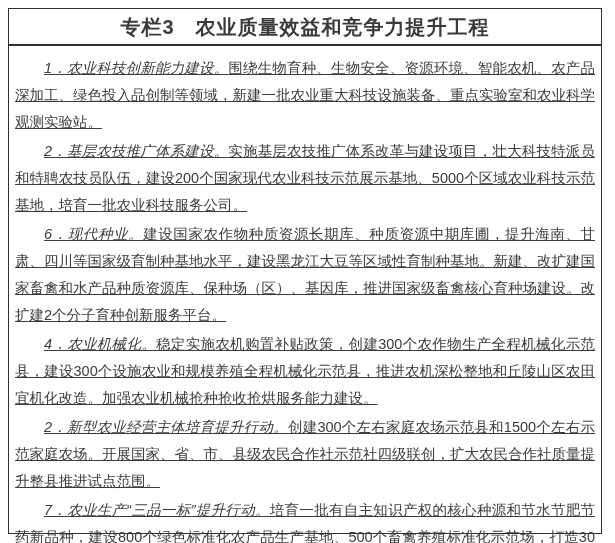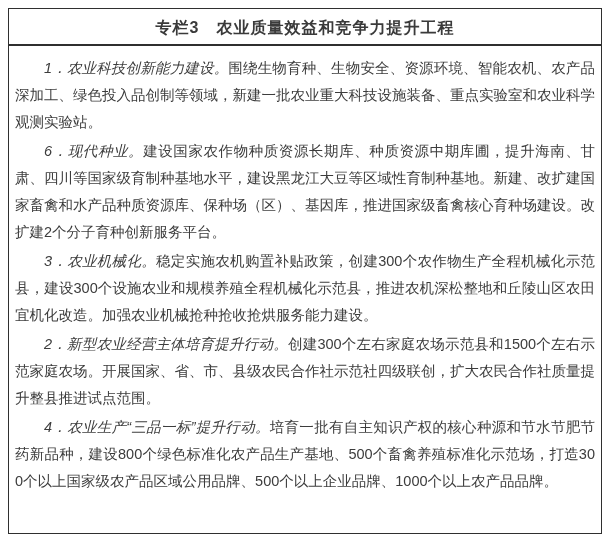--- a/index.html
+++ b/index.html
@@ -22,54 +22,56 @@
     width: 594px;
     height: 526px;
     border: 1px solid #2f2f2f;
     box-sizing: border-box;
     background: #ffffff;
   }
   .panel-title {
     height: 37px;
     line-height: 37px;
     text-align: center;
-    font-size: 16px;
+    font-size: 20px;
     font-weight: bold;
     color: #3a3a3a;
     border-bottom: 2px solid #2f2f2f;
     letter-spacing: 1px;
     box-sizing: border-box;
     overflow: hidden;
     white-space: pre;
   }
   .panel-body {
     padding: 9px 6px 0 6px;
     box-sizing: border-box;
   }
   .panel-body p {
     margin: 0 0 2px 0;
     font-size: 14.5px;
     line-height: 27px;
     color: #3c3c3c;
     text-align: justify;
     text-indent: 2em;
     word-break: break-all;
+    text-decoration: underline;
   }
   .lead {
     font-style: italic;
     color: #3c3c3c;
   }
 </style>
 </head>
 <body>
 
 <div class="page">
   <div class="panel">
     <div class="panel-title">专栏3　农业质量效益和竞争力提升工程</div>
     <div class="panel-body">
       <p><span class="lead">1．农业科技创新能力建设。</span><span>围绕生物育种、生物安全、资源环境、智能农机、农产品深加工、绿色投入品创制等领域，新建一批农业重大科技设施装备、重点实验室和农业科学观测实验站。</span></p>
+      <p><span class="lead">2．基层农技推广体系建设。</span><span>实施基层农技推广体系改革与建设项目，壮大科技特派员和特聘农技员队伍，建设200个国家现代农业科技示范展示基地、5000个区域农业科技示范基地，培育一批农业科技服务公司。</span></p>
       <p><span class="lead">6．现代种业。</span><span>建设国家农作物种质资源长期库、种质资源中期库圃，提升海南、甘肃、四川等国家级育制种基地水平，建设黑龙江大豆等区域性育制种基地。新建、改扩建国家畜禽和水产品种质资源库、保种场（区）、基因库，推进国家级畜禽核心育种场建设。改扩建2个分子育种创新服务平台。</span></p>
-      <p><span class="lead">3．农业机械化。</span><span>稳定实施农机购置补贴政策，创建300个农作物生产全程机械化示范县，建设300个设施农业和规模养殖全程机械化示范县，推进农机深松整地和丘陵山区农田宜机化改造。加强农业机械抢种抢收抢烘服务能力建设。</span></p>
+      <p><span class="lead">4．农业机械化。</span><span>稳定实施农机购置补贴政策，创建300个农作物生产全程机械化示范县，建设300个设施农业和规模养殖全程机械化示范县，推进农机深松整地和丘陵山区农田宜机化改造。加强农业机械抢种抢收抢烘服务能力建设。</span></p>
       <p><span class="lead">2．新型农业经营主体培育提升行动。</span><span>创建300个左右家庭农场示范县和1500个左右示范家庭农场。开展国家、省、市、县级农民合作社示范社四级联创，扩大农民合作社质量提升整县推进试点范围。</span></p>
-      <p><span class="lead">4．农业生产“三品一标”提升行动。</span><span>培育一批有自主知识产权的核心种源和节水节肥节药新品种，建设800个绿色标准化农产品生产基地、500个畜禽养殖标准化示范场，打造300个以上国家级农产品区域公用品牌、500个以上企业品牌、1000个以上农产品品牌。</span></p>
+      <p><span class="lead">7．农业生产“三品一标”提升行动。</span><span>培育一批有自主知识产权的核心种源和节水节肥节药新品种，建设800个绿色标准化农产品生产基地、500个畜禽养殖标准化示范场，打造300个以上国家级农产品区域公用品牌、500个以上企业品牌、1000个以上农产品品牌。</span></p>
     </div>
   </div>
 </div>
 
 </body></html>

